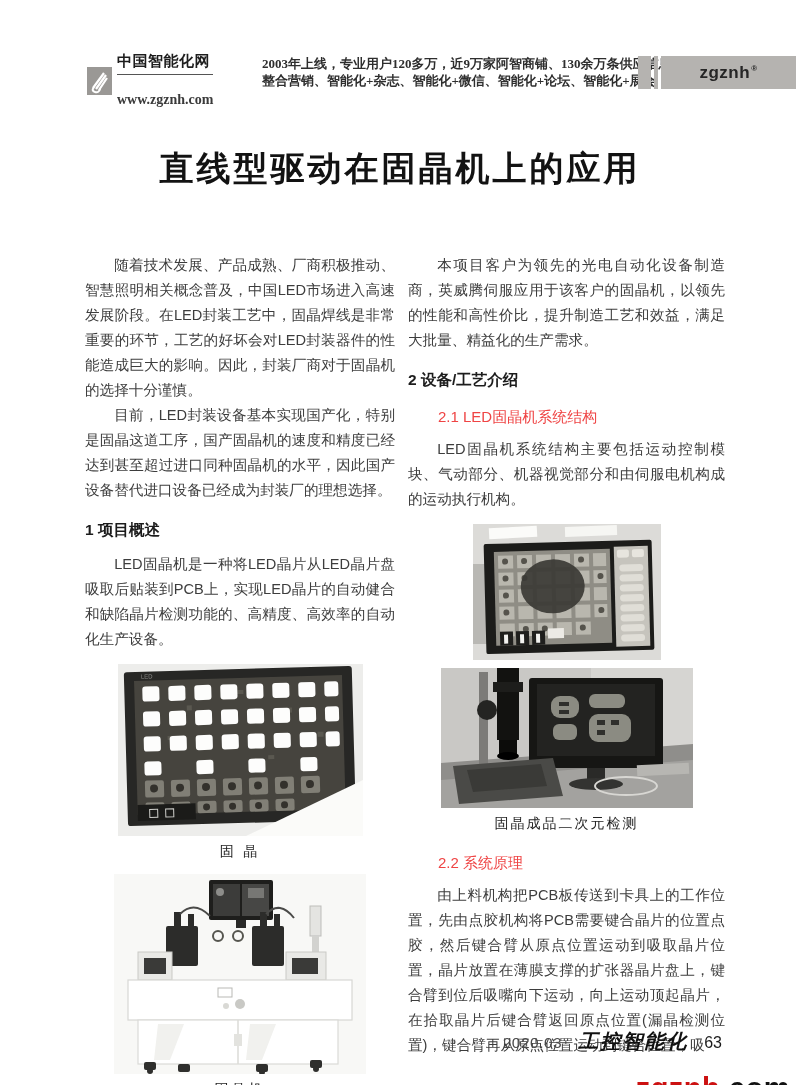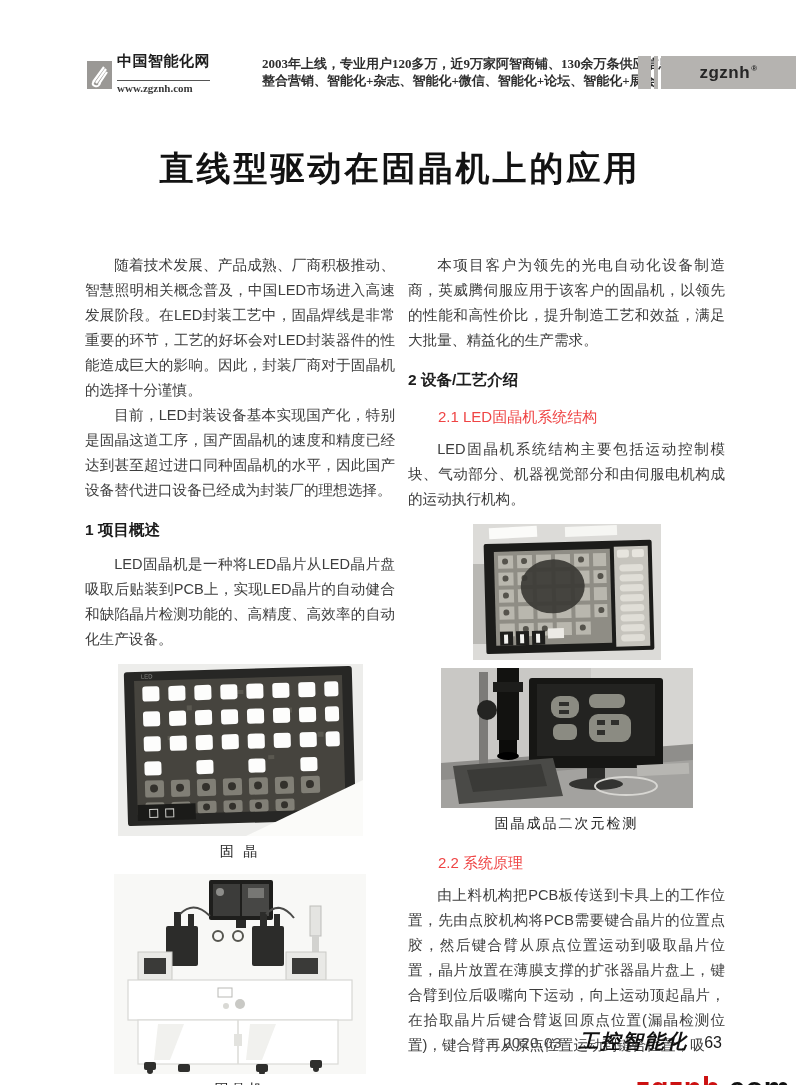--- a/index.html
+++ b/index.html
@@ -9,21 +9,21 @@
     background:#ffffff; overflow:hidden;
     font-family:"Liberation Sans", sans-serif; color:#3d3d3d;
   }
 
   
   .masthead { position:absolute; left:0; top:55px; width:800px; height:34px; }
   .logo-block { position:absolute; left:87px; top:0; display:flex; align-items:center; }
   .logo-mark { width:25px; height:28px; display:block; }
   .logo-text { margin-left:5px; }
   .site-name { font-family:Liberation Mono, monospace; font-weight:bold; font-size:15px; color:#1d1d1d; letter-spacing:.5px; line-height:15px; }
-  .site-url  { font-family:"Liberation Serif", serif; font-weight:bold; font-size:11px; color:#3a3a3a; border-top:1.5px solid #555; margin-top:10px; padding-top:1px; line-height:12px; }
+  .site-url  { font-family:"Liberation Serif", serif; font-weight:bold; font-size:14px; color:#3a3a3a; border-top:1.5px solid #555; margin-top:4px; padding-top:19px; line-height:12px; }
   .taglines { position:absolute; left:262px; top:0; width:360px; }
   .taglines div { font-family:"Liberation Serif", serif; font-weight:bold; font-size:13px; line-height:17px; color:#2e2e2e; white-space:nowrap; }
   .badge-group { position:absolute; right:4px; top:1px; height:33px; display:flex; align-items:stretch; }
   .badge-strip-a { width:13px; background:#b5b3b0; margin-right:3px; }
   .badge-strip-b { width:4px;  background:#b5b3b0; margin-right:3px; }
   .brand-badge {
     width:135px; background:#b5b3b0; display:flex; align-items:center; justify-content:center;
     font-weight:bold; font-size:17px; color:#262626; letter-spacing:.5px;
   }
   .brand-badge sup { font-size:8px; margin-left:1px; transform:translateY(-4px); }

